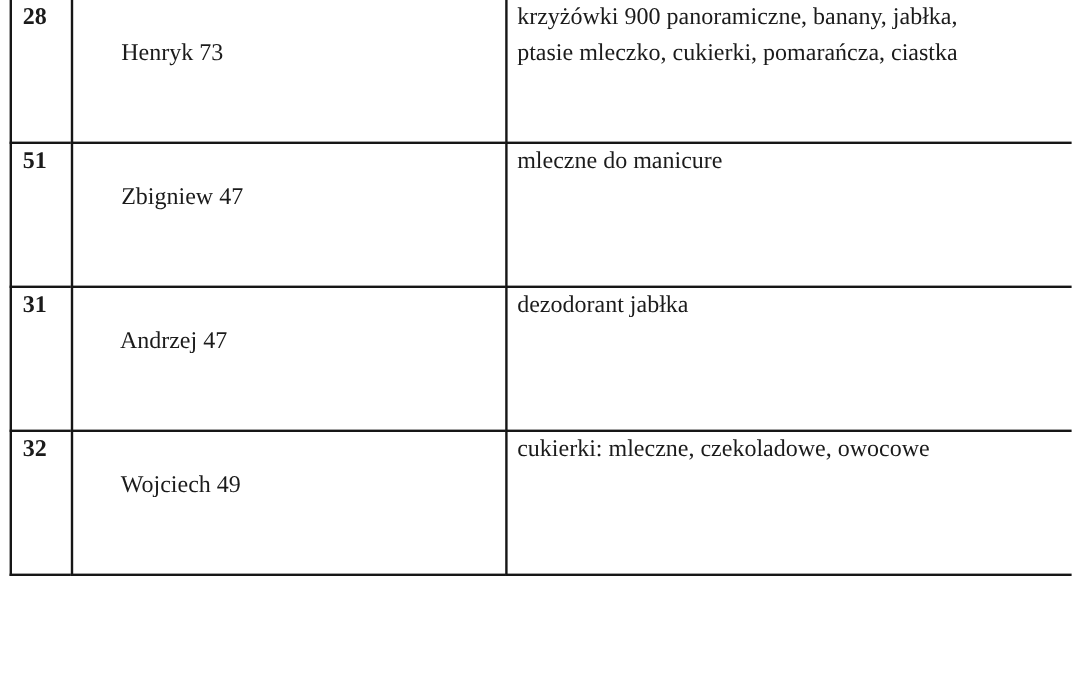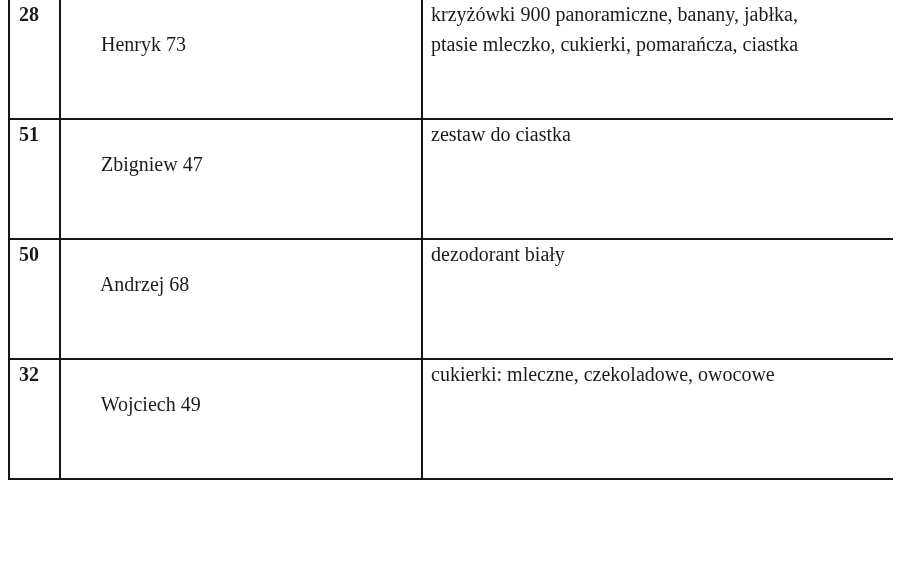--- a/index.html
+++ b/index.html
@@ -82,31 +82,31 @@
     <td class="c-items">krzyżówki 900 panoramiczne, banany, jabłka,
 ptasie mleczko, cukierki, pomarańcza, ciastka</td>
   </tr>
 
   <tr>
     <td class="c-no">51</td>
     <td class="c-name">
       <span>Zbigniew 47</span>
       
     </td>
-    <td class="c-items">zestaw do ciastka</td>
+    <td class="c-items">mleczne do manicure</td>
   </tr>
 
 
   <tr>
-    <td class="c-no">50</td>
+    <td class="c-no">31</td>
     <td class="c-name">
-      <span>Andrzej 68</span>
+      <span>Andrzej 47</span>
       
     </td>
-    <td class="c-items">dezodorant biały</td>
+    <td class="c-items">dezodorant jabłka</td>
   </tr>
 
   <tr>
     <td class="c-no">32</td>
     <td class="c-name">
       <span>Wojciech 49</span>
       
     </td>
     <td class="c-items">cukierki: mleczne, czekoladowe, owocowe</td>
   </tr>

